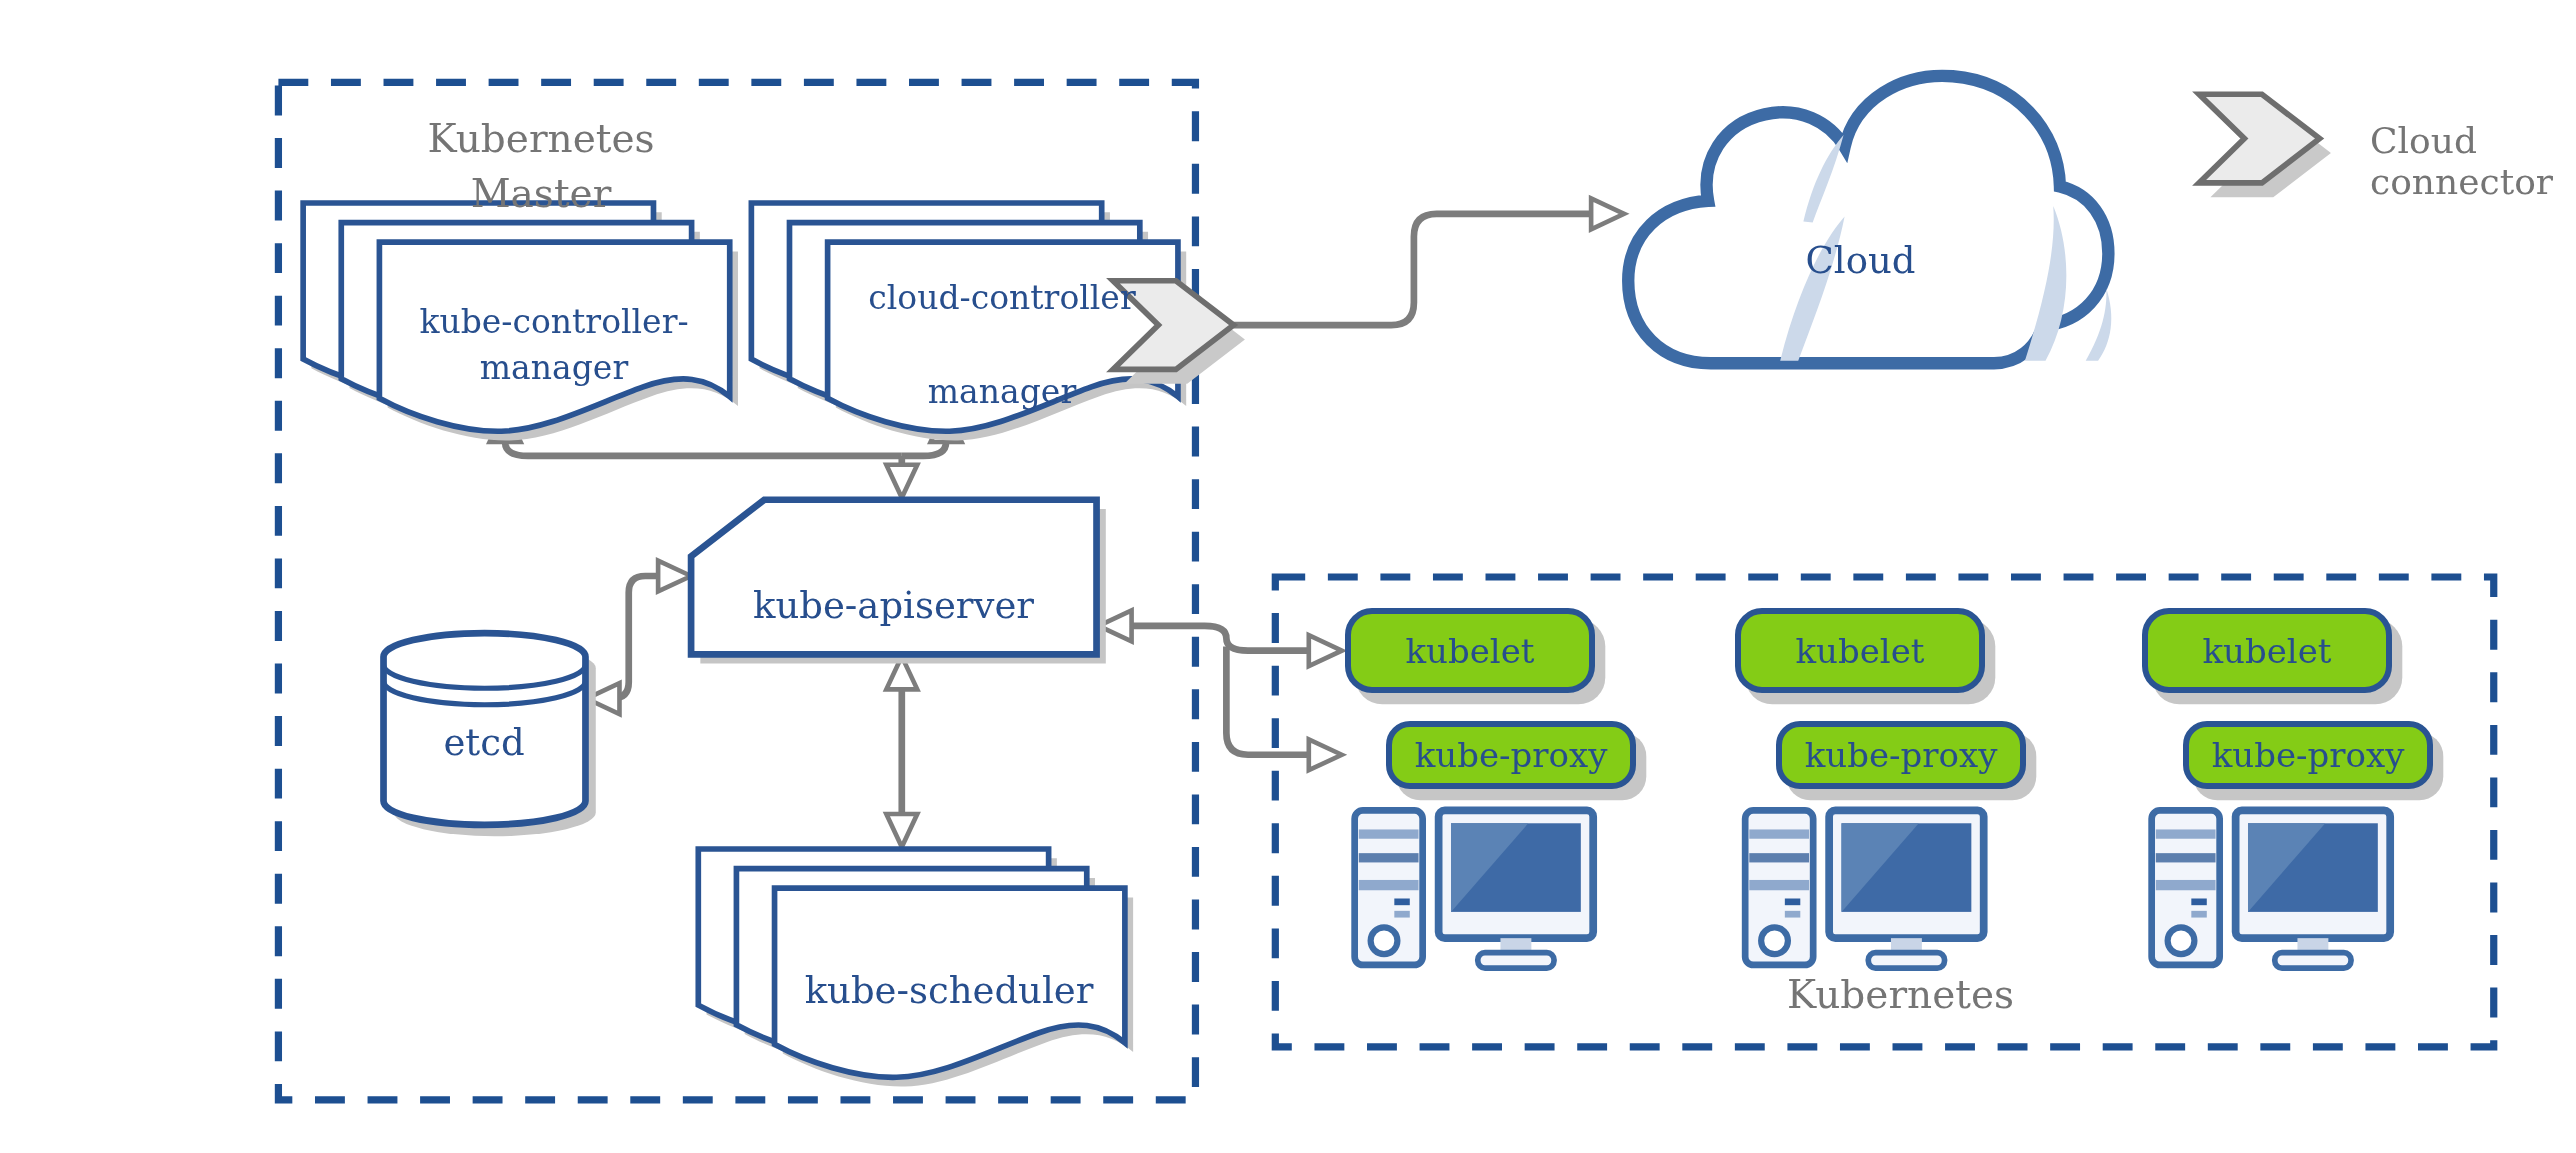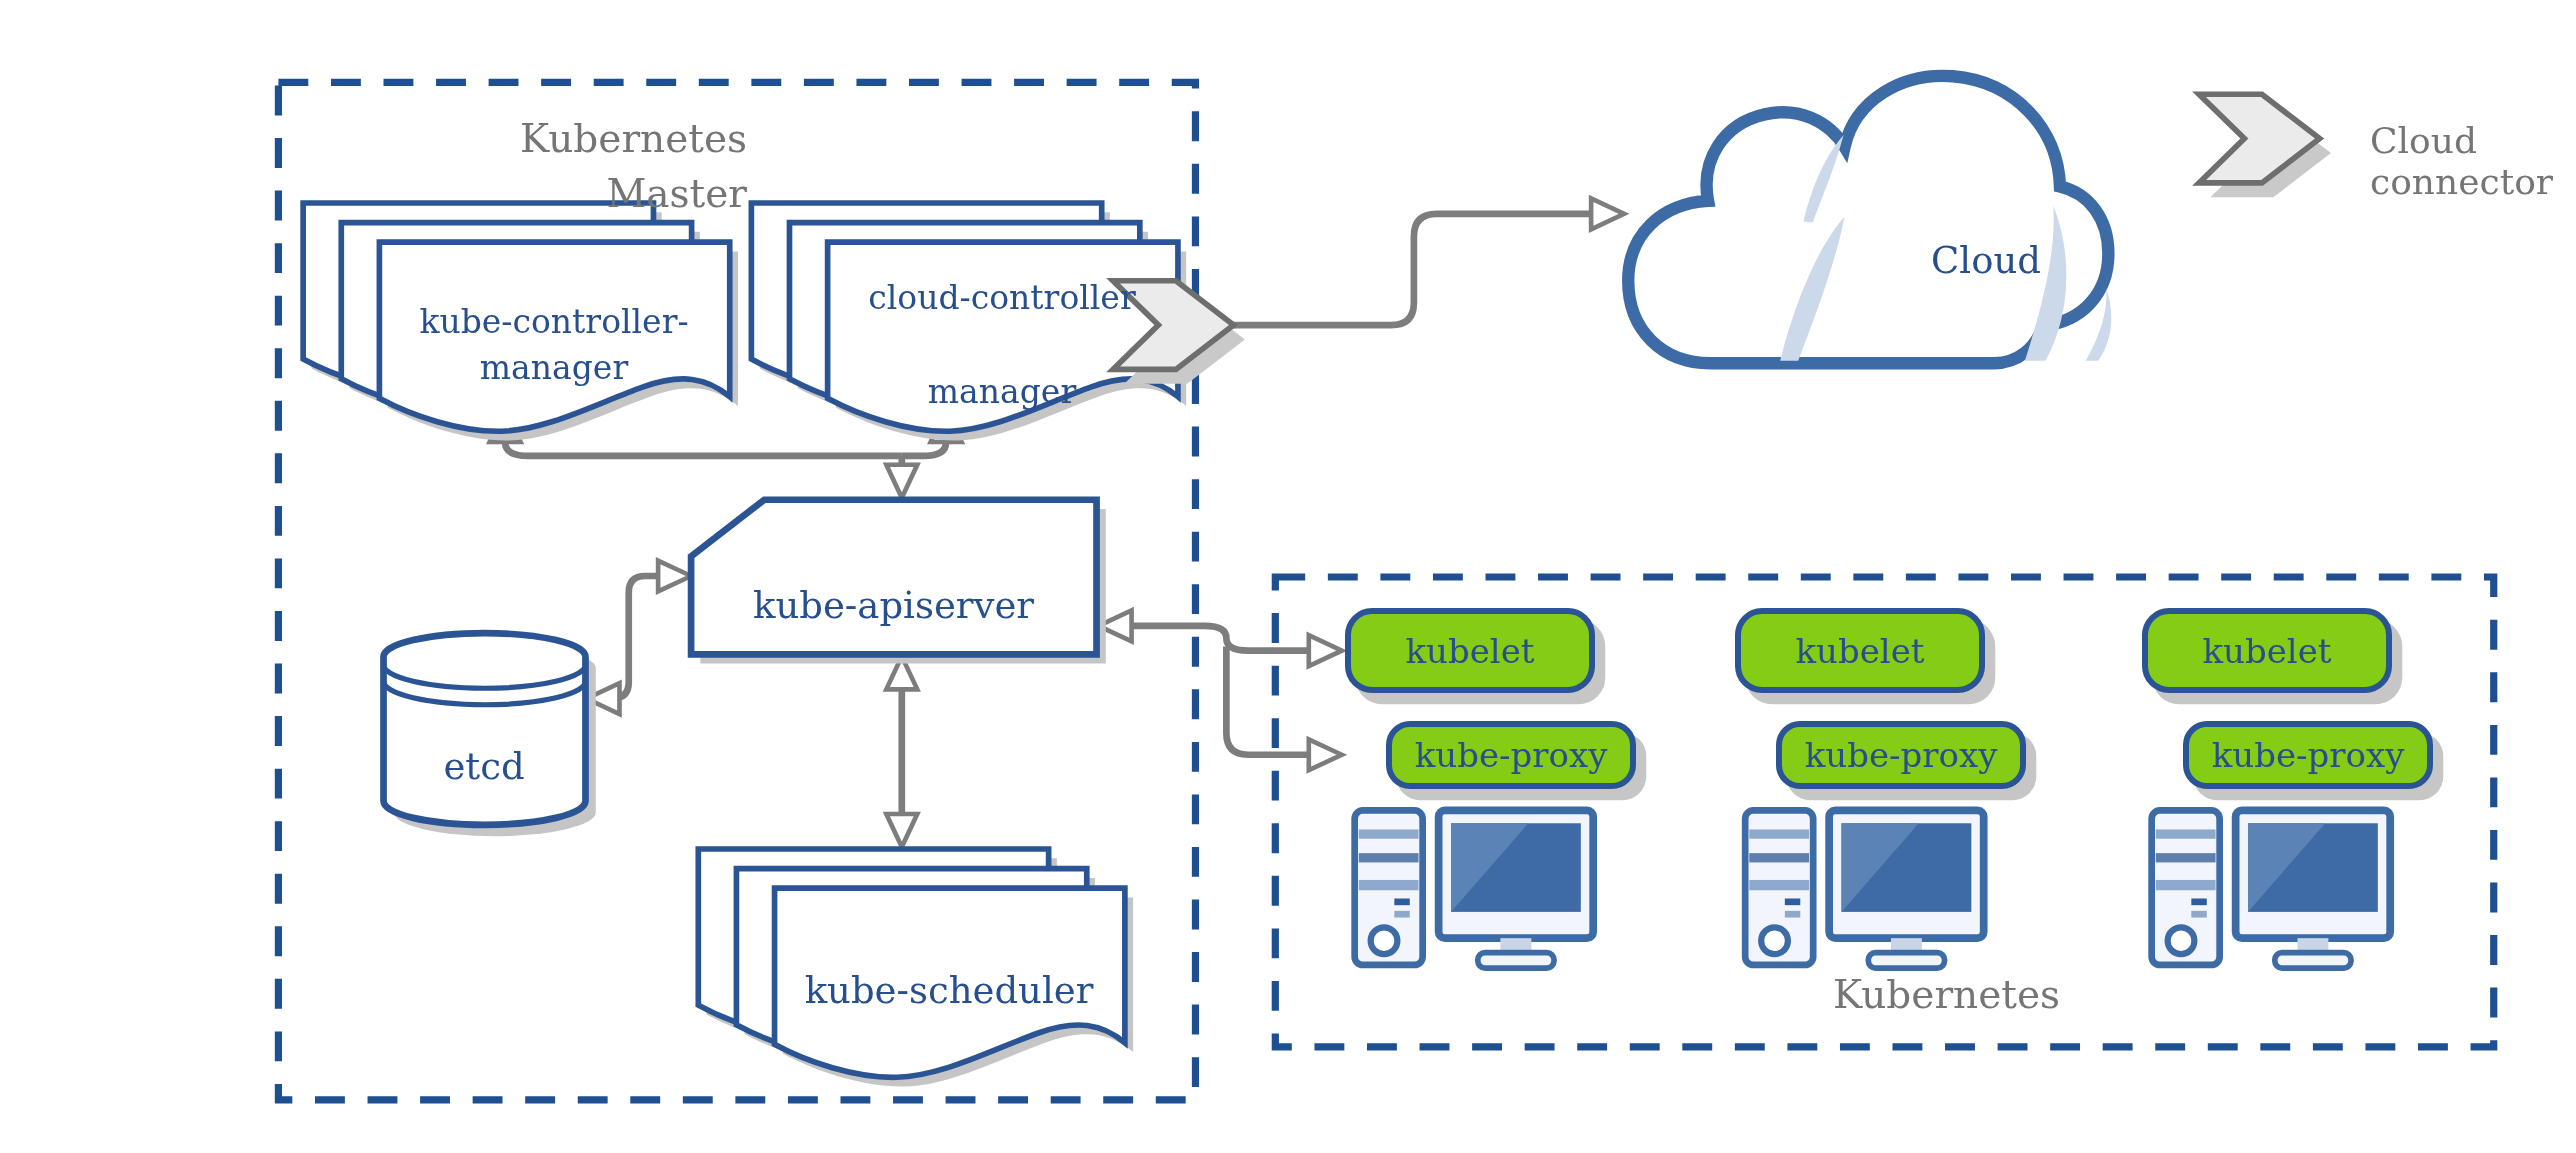--- a/index.html
+++ b/index.html
@@ -2,21 +2,21 @@
 <html style="font-size:8.2px"><head>
 <meta charset="utf-8">
 <style>
   html,body{margin:0;padding:0;background:#fff;}
   .canvas{position:relative;width:2665px;height:1153px;background:#ffffff;overflow:hidden;
           font-family:"DejaVu Serif","Liberation Serif",serif;}
   .canvas svg.layer{position:absolute;left:0;top:0;z-index:1;}
   .txt{position:absolute;z-index:2;}
   .blue{color:#274e8d;margin-top:28px;}
   .gray{color:#757575;}
-  .center{text-align:right;}
+  .center{text-align:center;}
   .flexc{display:flex;flex-direction:column;align-items:center;justify-content:center;}
   .title{font-size:39px;line-height:1.42;}
   .doclabel{font-size:33px;line-height:1.38;}
   .pill{position:absolute;z-index:2;box-sizing:border-box;background:#84cc16;
         border:6.2px solid #2a5493;display:flex;align-items:center;justify-content:center;
         box-shadow:10.3px 11.3px 0 #c6c6c6;color:#274e8d;font-size:34px;}
   .pill.kubelet{border-radius:27px;}
   .pill.proxy{border-radius:24px;margin-left:41px;}
   .conn{stroke:#7d7d7d;stroke-width:13;fill:none;}
   .ah{fill:#ffffff;stroke:#7d7d7d;stroke-width:9;stroke-linejoin:miter;}
@@ -167,21 +167,21 @@
 
 <div class="txt blue doclabel flexc" style="left:827px;top:242px;width:350px;height:149px;gap:48px;">
   <span>cloud-controller</span>
   <span>manager</span>
 </div>
 
 <div class="txt blue flexc" style="left:691px;top:500px;width:405px;height:155px;font-size:37px;">
   <span>kube-apiserver</span>
 </div>
 
-<div class="txt blue flexc" style="left:383px;top:682px;width:202px;height:113px;font-size:37px;text-align:center;">
+<div class="txt blue flexc" style="left:383px;top:658px;width:202px;height:113px;font-size:37px;text-align:center;">
   <span>etcd</span>
 </div>
 
 <div class="txt blue flexc" style="left:774px;top:888px;width:350px;height:149px;font-size:37px;">
   <span>kube-scheduler</span>
 </div>
 
 <div class="txt blue center" style="left:1680px;top:211px;width:361px;font-size:37px;">Cloud</div>
 
 <div class="txt gray" style="left:2370px;top:120px;width:299px;font-size:36px;">Cloud connector</div>

